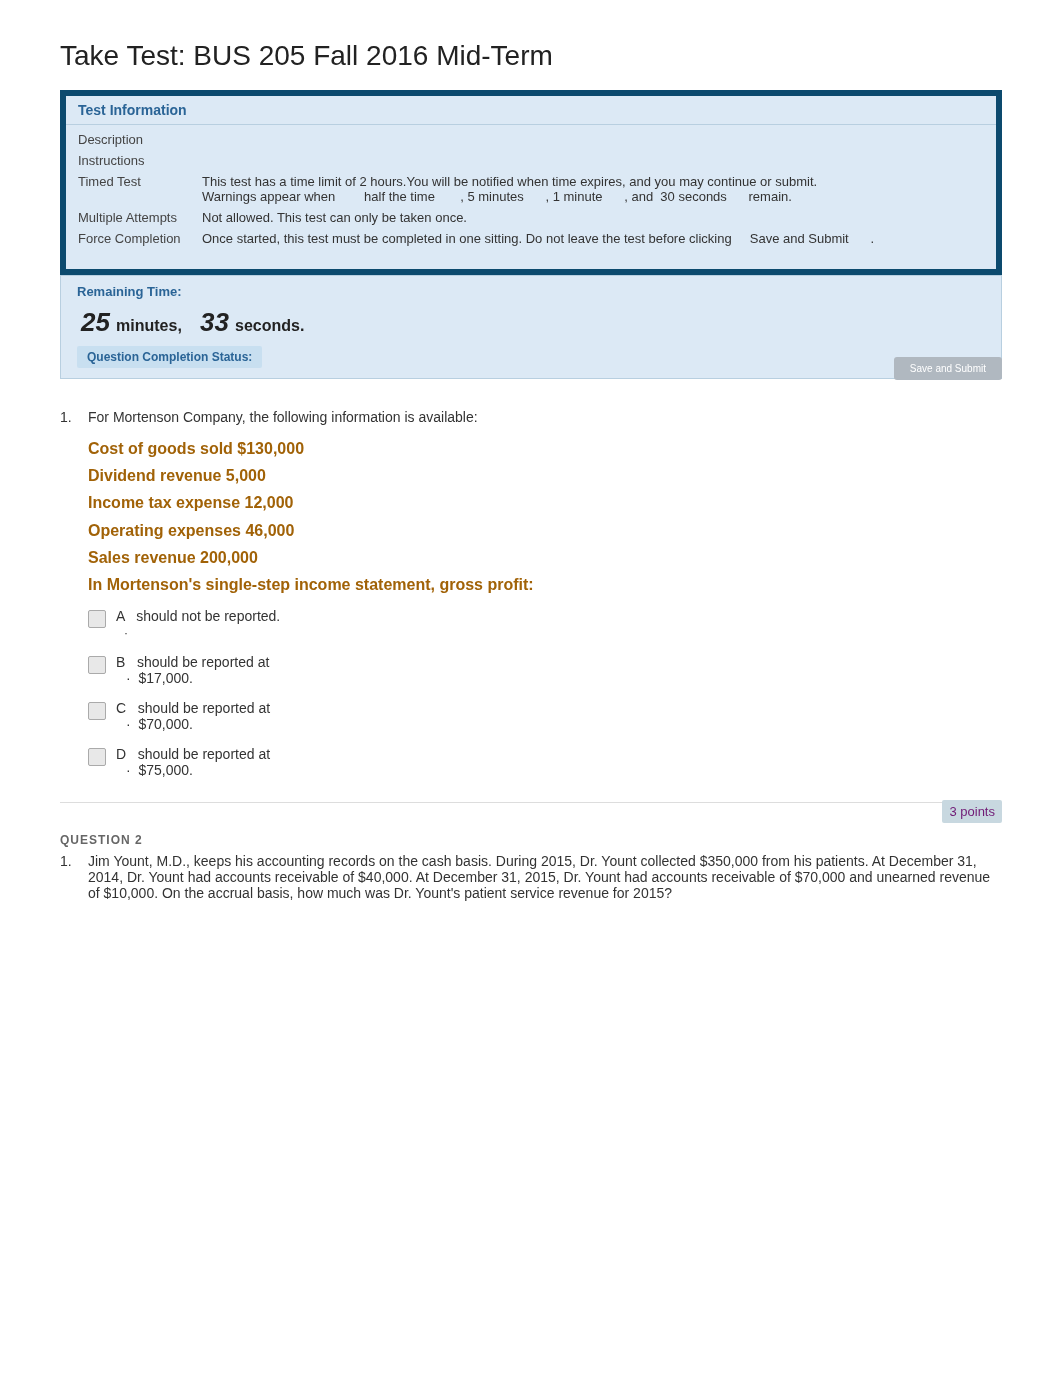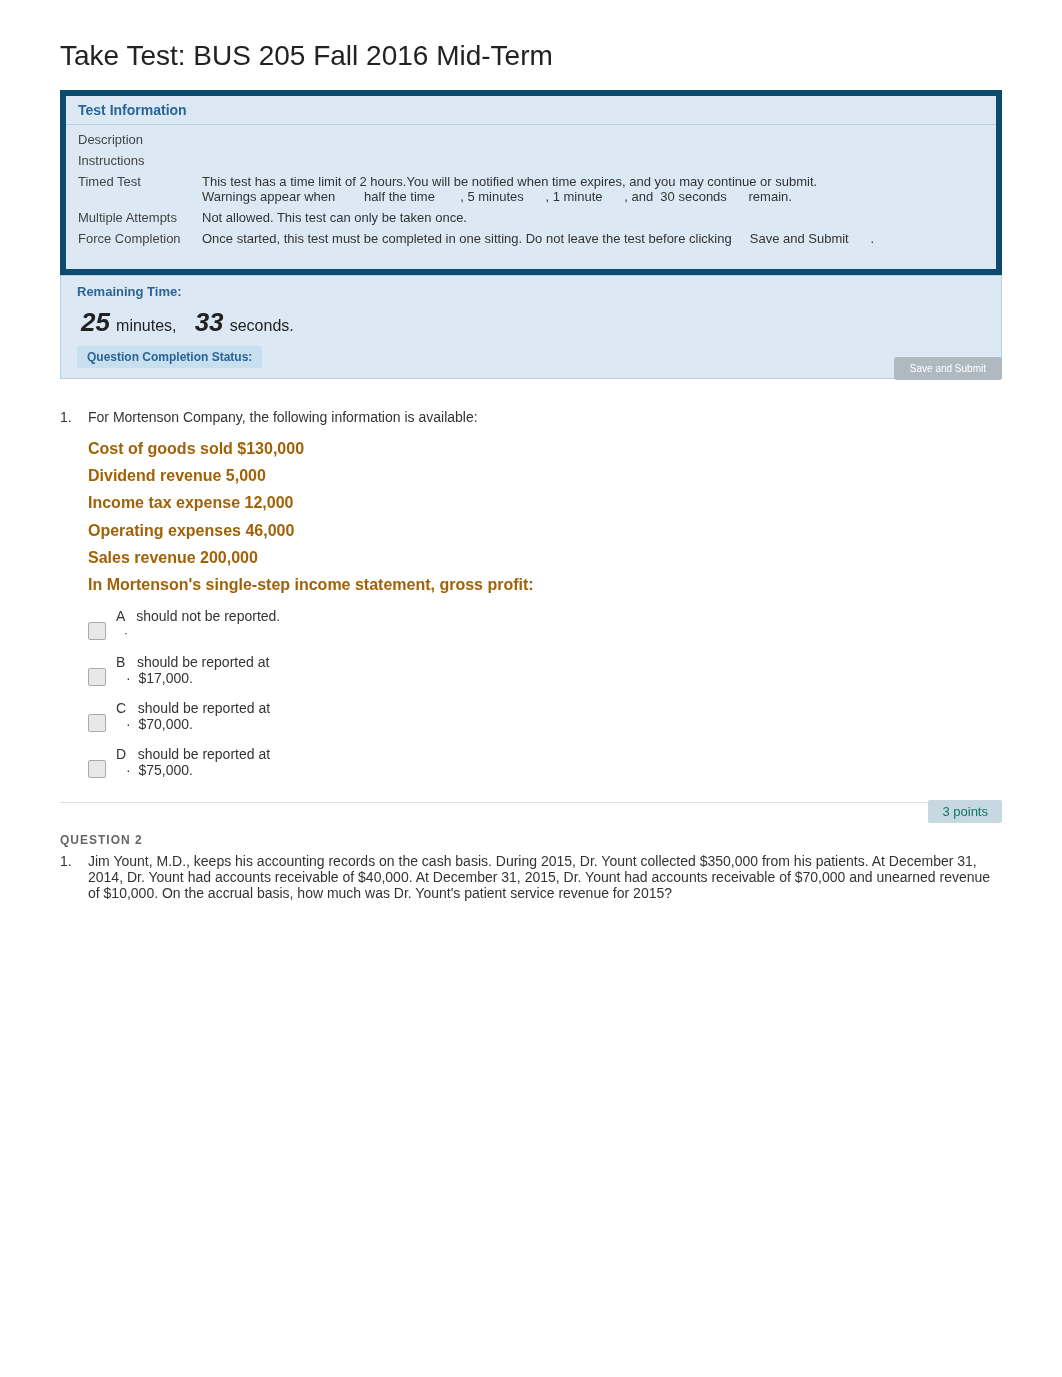--- a/index.html
+++ b/index.html
@@ -70,21 +70,21 @@
       margin-bottom: 8px;
       padding-left: 4px;
     }
     .timer-display span.num {
       font-size: 26px;
       font-weight: bold;
       font-style: italic;
     }
     .timer-display span.unit {
       font-size: 16px;
-      font-weight: normal;
+      font-weight: bold;
       margin-right: 12px;
     }
     .question-completion-label {
       background: #c8dff0;
       color: #2a6496;
       font-size: 12px;
       font-weight: bold;
       display: inline-block;
       padding: 4px 10px;
       border-radius: 2px;
@@ -132,21 +132,21 @@
     }
     .question-data-block {
       font-size: 16px;
       font-weight: bold;
       line-height: 1.7;
       margin-bottom: 10px;
       color: #a16207;
     }
     .answer-option {
       display: flex;
-      align-items: flex-end;
+      align-items: flex-start;
       margin-bottom: 14px;
     }
     .radio-box {
       width: 18px;
       height: 18px;
       border: 1px solid #aaa;
       background: #e8e8e8;
       border-radius: 2px;
       margin-right: 10px;
       margin-top: 2px;
@@ -156,23 +156,23 @@
       font-size: 14px;
       color: #333;
     }
     .answer-text .bullet {
       margin-left: 10px;
       display: block;
     }
     .points-badge {
       float: right;
       background: #c8d8e0;
-      color: #0f766e;
+      color: #701a75;
       font-size: 13px;
-      padding: 4px 14px;
+      padding: 4px 7px;
       border-radius: 2px;
       margin-top: 8px;
     }
     .question-divider {
       border: none;
       border-top: 1px solid #ddd;
       margin: 24px 0;
     }
   </style>
 </head>

